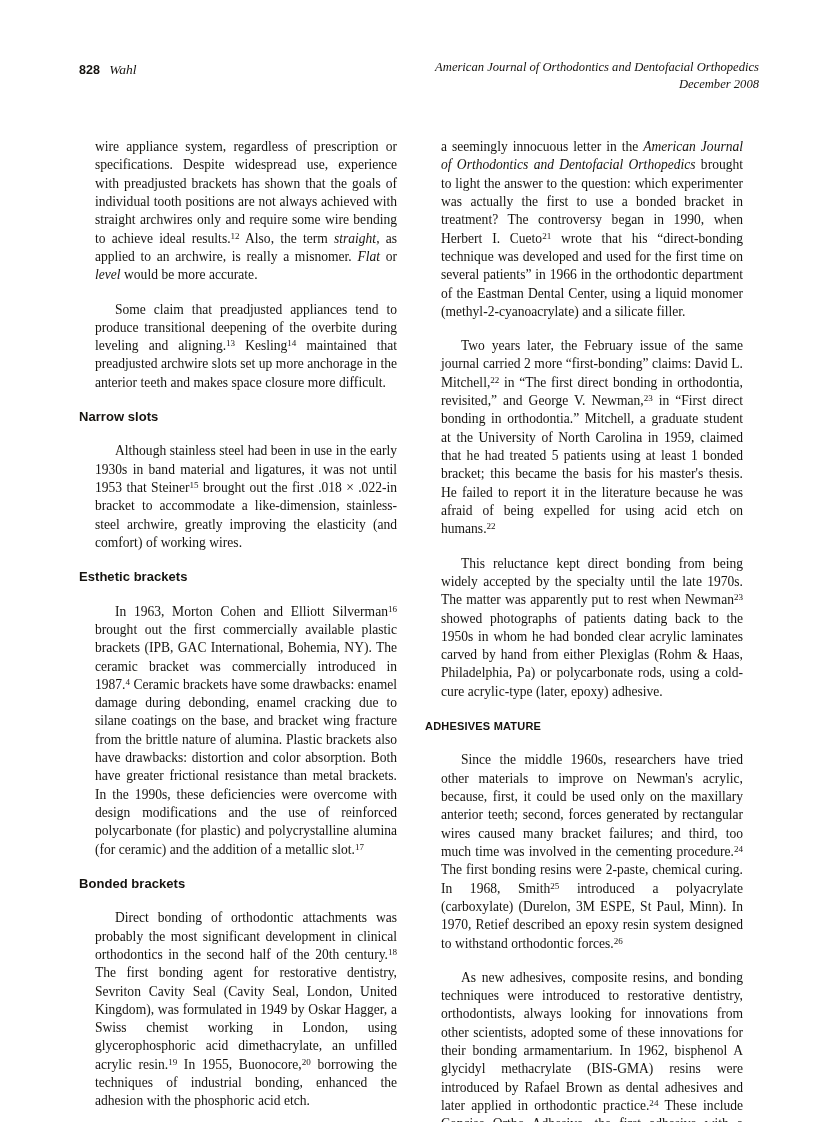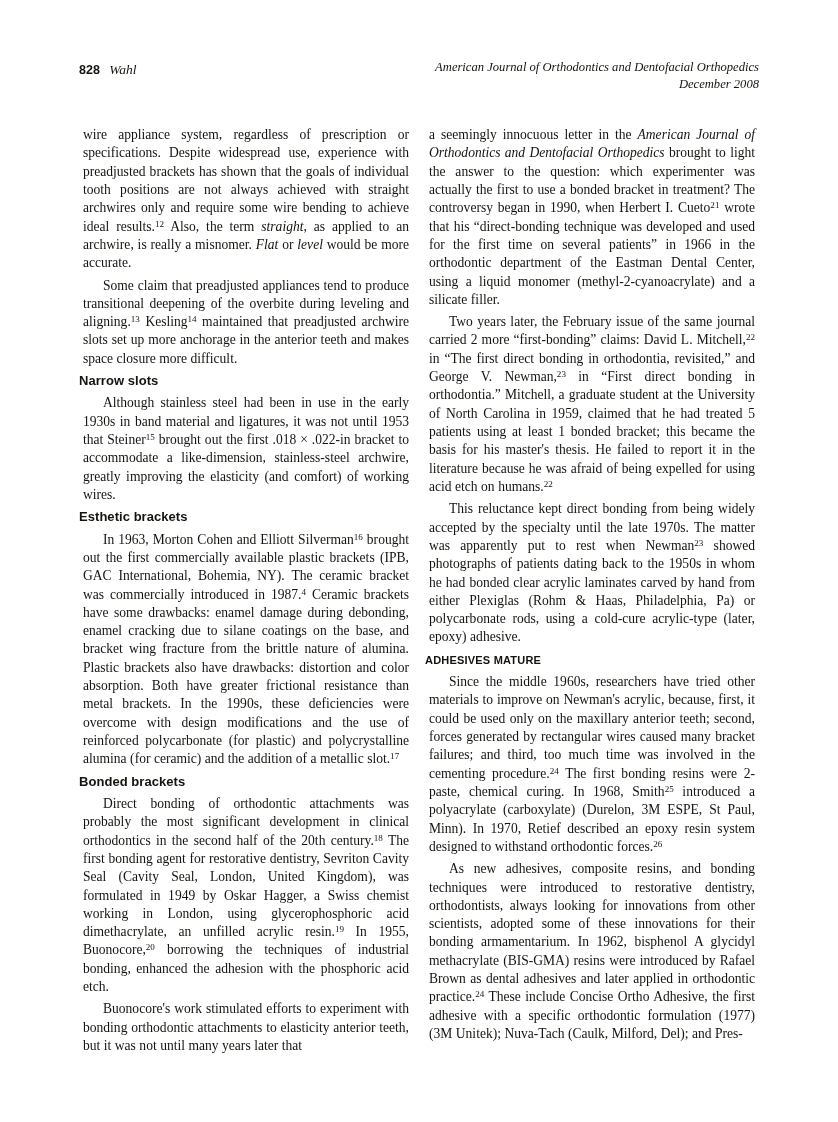--- a/index.html
+++ b/index.html
@@ -61,21 +61,21 @@
   
   .col {
     position: absolute;
     top: 122px;
     width: 334px;
   }
   .col-left  { left: 79px; }
   .col-right { left: 425px; }
 
   p.body {
-    margin: 4px;
+    margin: 16px;
     font-size: 13.55px;
     line-height: 18.32px;
     text-align: justify;
     text-indent: 20px;
     -webkit-hyphens: none;
     hyphens: none;
     word-spacing: 0.1px;
   }
   p.body.noindent { text-indent: 0; }
 

